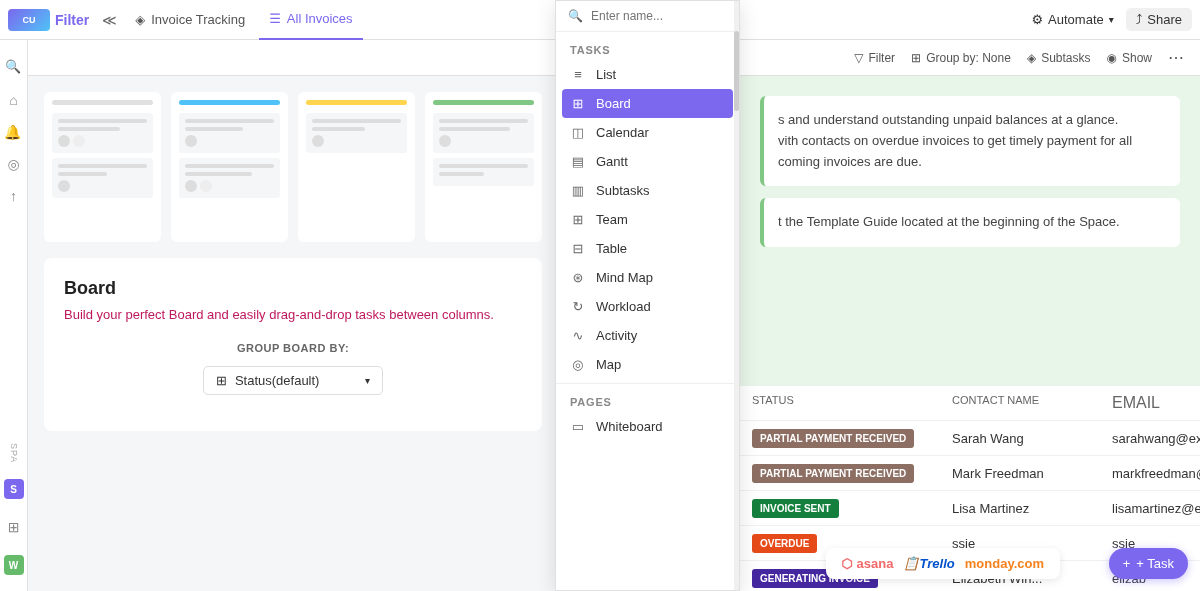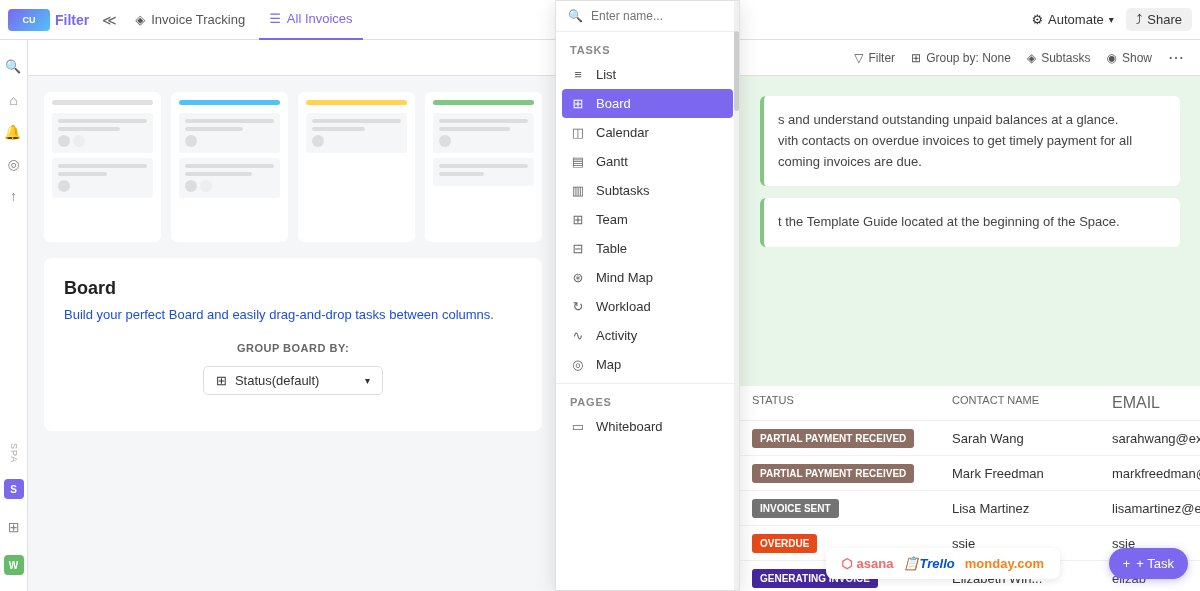--- a/index.html
+++ b/index.html
@@ -128,21 +128,21 @@
         </div>
       <div style="background:#f5f6f8;border-radius:3px;padding:6px;margin-bottom:5px;">
           <div style="height:4px;background:#ddd;border-radius:2px;margin-bottom:4px;"></div>
           <div style="height:4px;background:#ddd;border-radius:2px;width:50%;margin-bottom:4px;"></div>
         </div>
     </div>
   </div>
 
   <div style="background:#fff;border-radius:8px;padding:20px;">
     <h2 style="font-size:18px;font-weight:600;color:#222;margin-bottom:8px;">Board</h2>
-    <p style="font-size:13px;color:#1d4ed8;margin-bottom:20px;">Build your perfect Board and easily drag-and-drop tasks between columns.</p>
+    <p style="font-size:13px;color:#be185d;margin-bottom:20px;">Build your perfect Board and easily drag-and-drop tasks between columns.</p>
 
     <div style="display:flex;align-items:center;gap:12px;margin-bottom:16px;flex-direction:column;">
       <span style="font-size:11px;color:#666;font-weight:600;letter-spacing:0.5px;">GROUP BOARD BY:</span>
       <div style="display:flex;align-items:center;gap:8px;border:1px solid #ddd;border-radius:5px;padding:6px 12px;font-size:13px;color:#333;background:#fff;cursor:pointer;min-width:180px;">
         <span>⊞</span>
         <span>Status(default)</span>
         <span style="margin-left:auto;font-size:10px;">▾</span>
       </div>
     </div>
 
@@ -253,21 +253,21 @@
     <div style="font-size:13px;color:#333;flex:1;">sarahwang@example</div>
   </div>
 
   <div style="display:flex;align-items:center;padding:7px 12px;border-bottom:1px solid #f0f0f0;">
     <div style="flex:0 0 200px;"><span style="padding:4px 8px;border-radius:3px;font-size:10px;font-weight:600;color:white;background:#8d6e63;display:inline-block;">PARTIAL PAYMENT RECEIVED</span></div>
     <div style="font-size:13px;color:#333;flex:0 0 160px;">Mark Freedman</div>
     <div style="font-size:13px;color:#333;flex:1;">markfreedman@exam</div>
   </div>
 
   <div style="display:flex;align-items:center;padding:7px 12px;border-bottom:1px solid #f0f0f0;">
-    <div style="flex:0 0 200px;"><span style="padding:4px 8px;border-radius:3px;font-size:10px;font-weight:600;color:white;background:#737373;display:inline-block;">INVOICE SENT</span></div>
+    <div style="flex:0 0 200px;"><span style="padding:4px 8px;border-radius:3px;font-size:10px;font-weight:600;color:white;background:#15803d;display:inline-block;">INVOICE SENT</span></div>
     <div style="font-size:13px;color:#333;flex:0 0 160px;">Lisa Martinez</div>
     <div style="font-size:13px;color:#333;flex:1;">lisamartinez@examp</div>
   </div>
 
   <div style="display:flex;align-items:center;padding:7px 12px;border-bottom:1px solid #f0f0f0;">
     <div style="flex:0 0 200px;"><span style="padding:4px 8px;border-radius:3px;font-size:10px;font-weight:600;color:white;background:#e64a19;display:inline-block;">OVERDUE</span></div>
     <div style="font-size:13px;color:#333;flex:0 0 160px;">ssie</div>
     <div style="font-size:13px;color:#333;flex:1;">ssie</div>
   </div>
 

